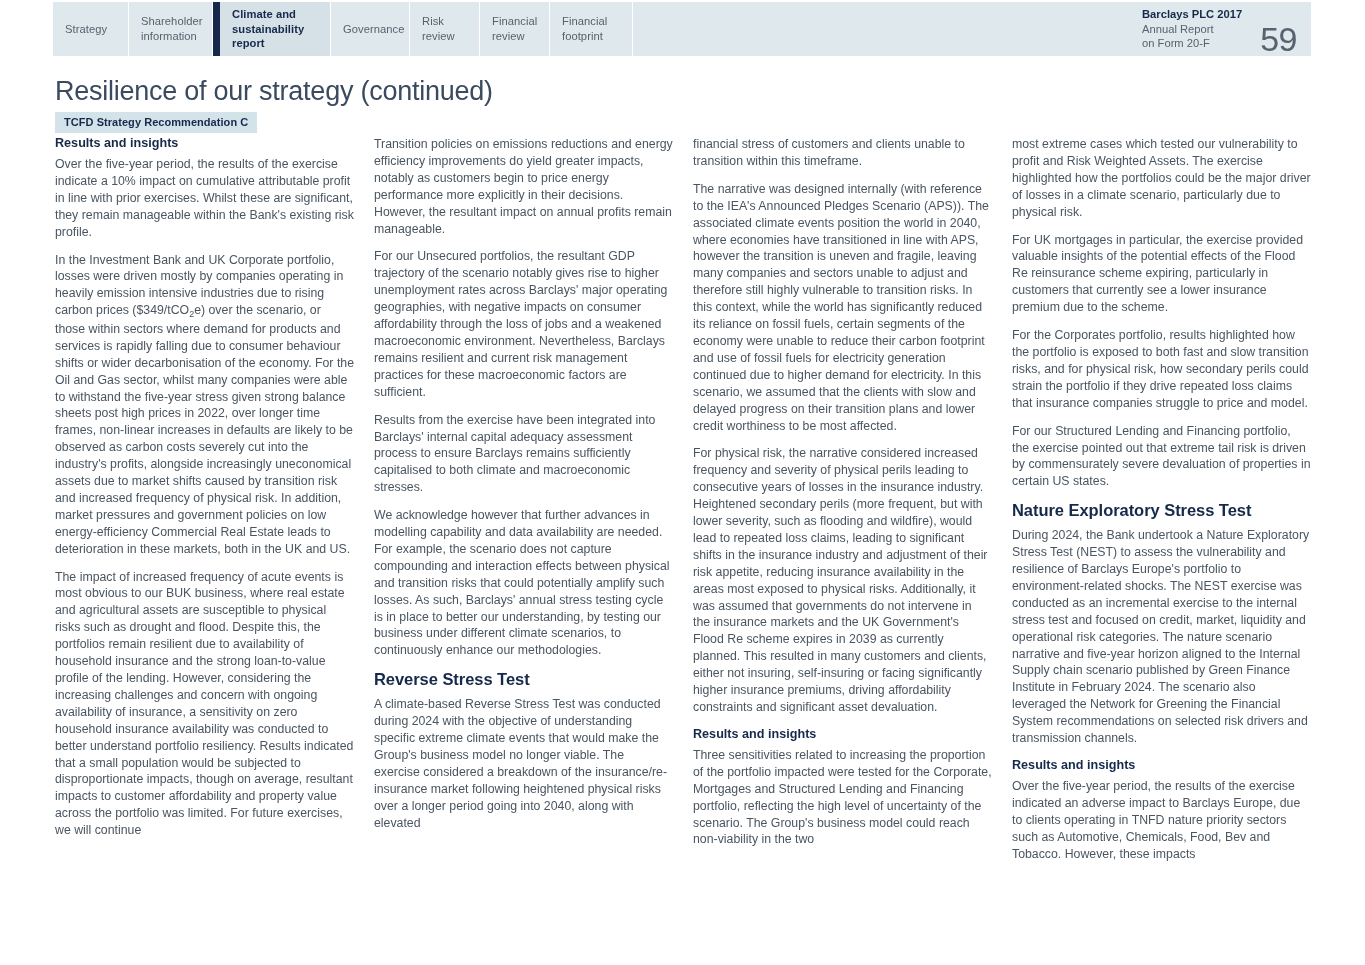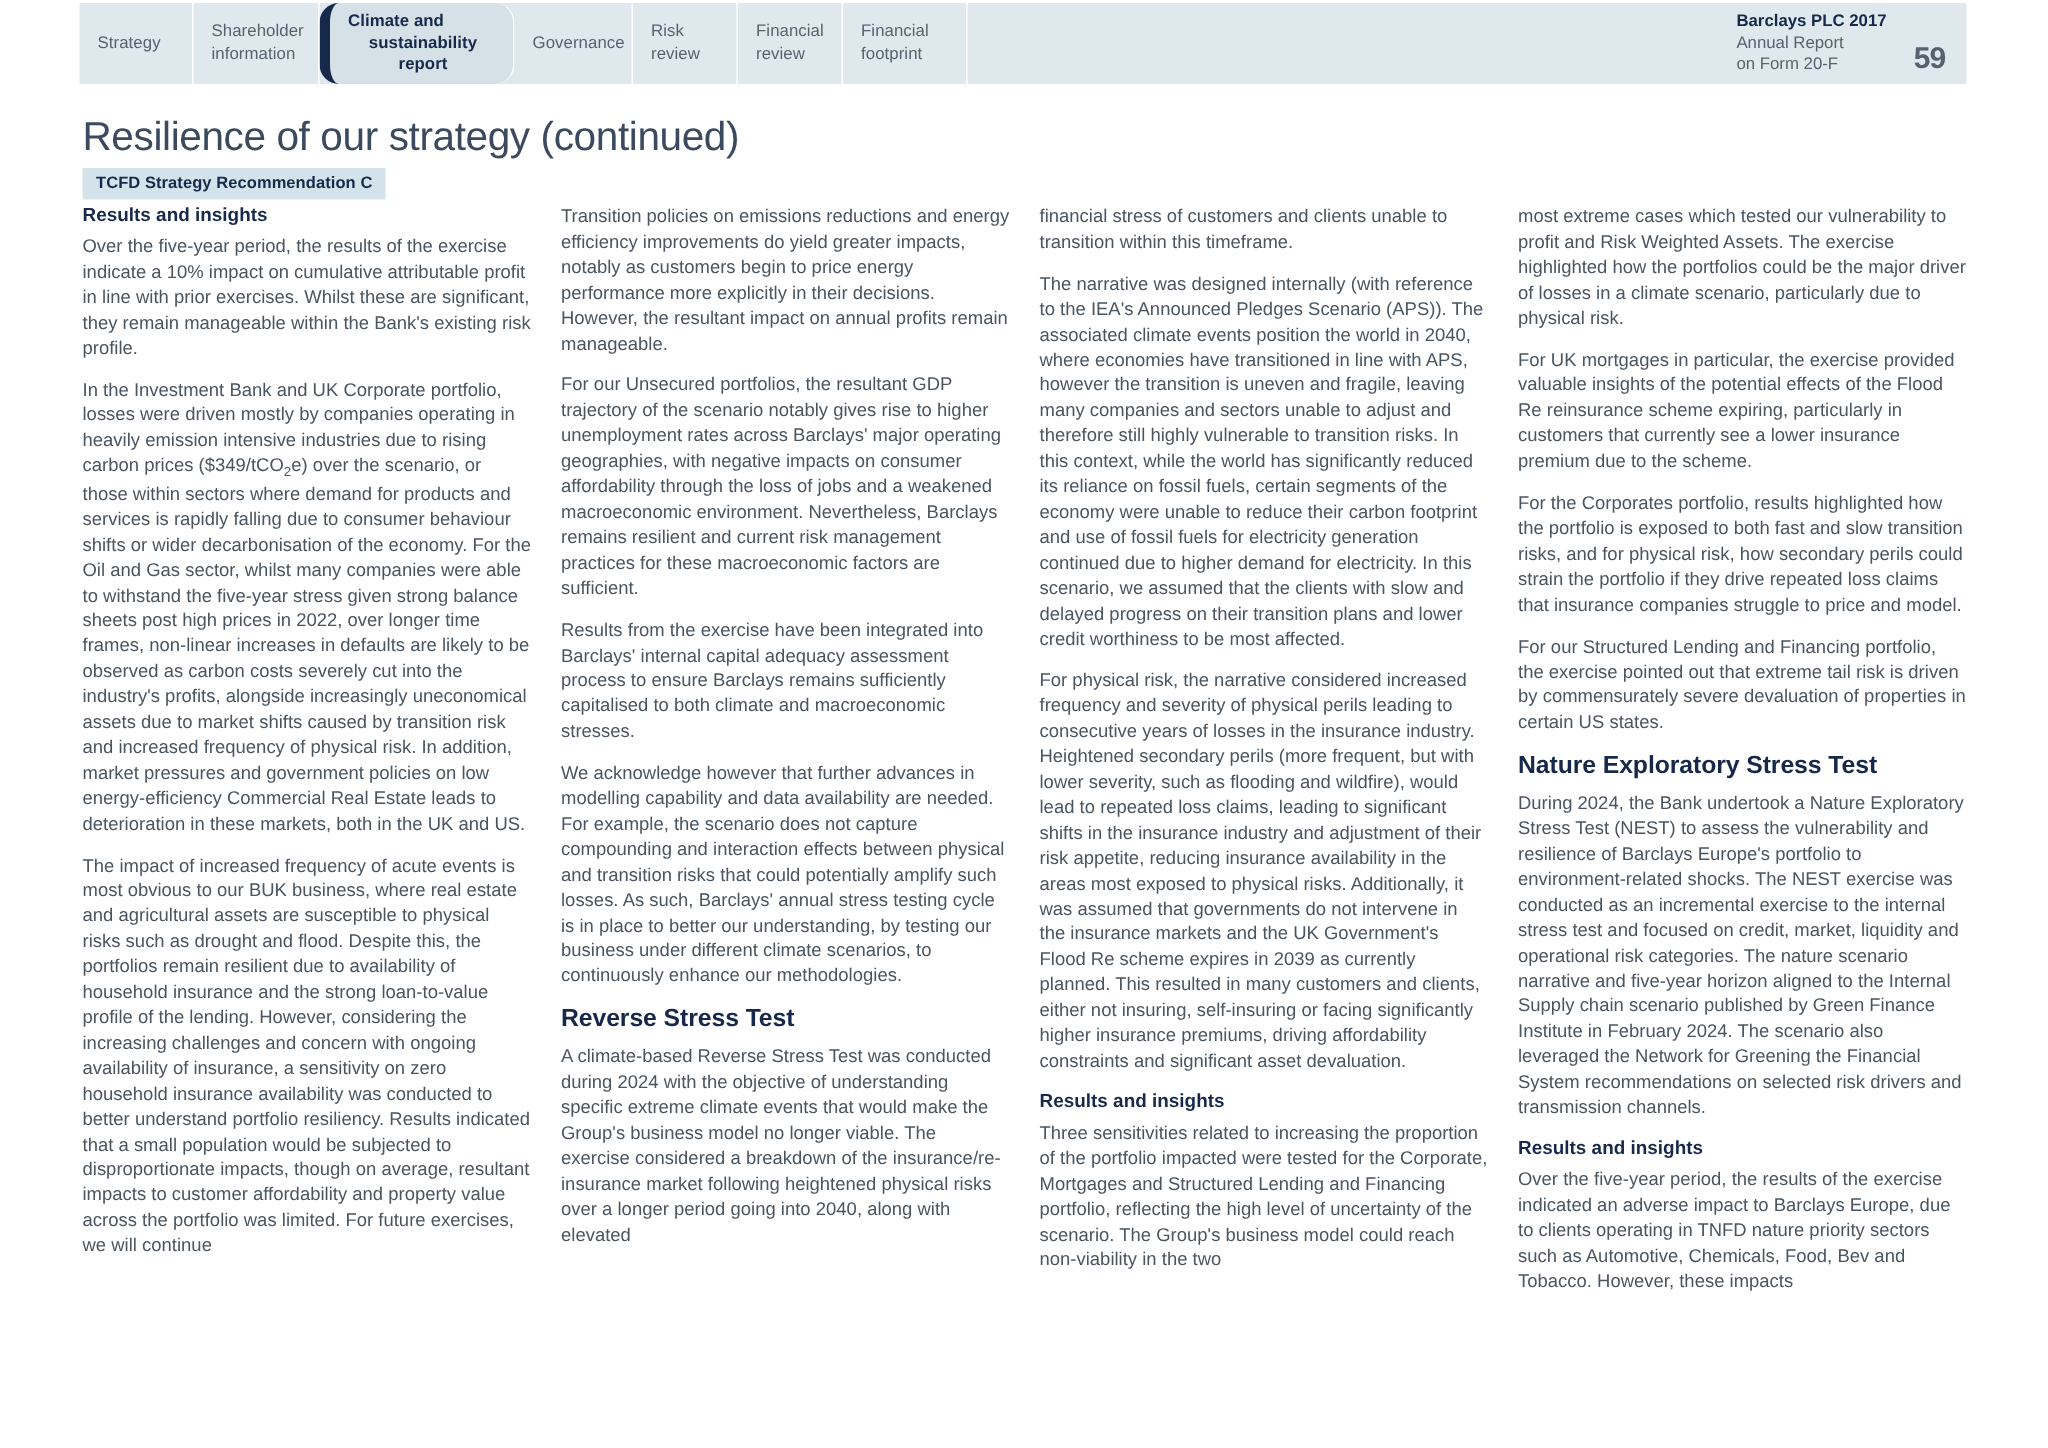--- a/index.html
+++ b/index.html
@@ -41,21 +41,21 @@
     padding: 0 10px 0 12px;
     font-size: 11.2px;
     line-height: 1.32;
     color: #56626e;
     letter-spacing: 0.05px;
     background: transparent;
   }
   .tab .tab-label { display: block; }
   .tab.w1 { width: 76px; text-align: right; }
   .tab.w2 { width: 84px; }
-  .tab.w3 { width: 130px; border-radius: 13px; }
+  .tab.w3 { width: 118px; }
   .tab.w4 { width: 79px; }
   .tab.w5 { width: 70px; }
   .tab.w6 { width: 70px; }
   .tab.w7 { width: 83px; }
   .tab.active {
     background: #d5e1e7;
     border-left: 7px solid #16294b;
     color: #16294b;
     font-weight: bold;
     padding-left: 12px;
@@ -71,23 +71,23 @@
     text-align: left;
     font-size: 11.2px;
     line-height: 1.33;
     color: #56626e;
   }
   .report-meta .meta-title {
     font-weight: bold;
     color: #16294b;
   }
   .page-number {
-    font-size: 20px;
+    font-size: 34px;
     color: #56626e;
-    font-weight: 700;
+    font-weight: 400;
     line-height: 1;
     letter-spacing: -0.5px;
     margin-top: 20px;
   }
 
   
   .page-title {
     position: absolute;
     left: 55px;
     top: 58px;
@@ -159,21 +159,21 @@
       </div>
       <div class="tab w2">
         <span class="tab-label">
           <span style="display: block;">Shareholder</span>
           <span style="display: block;">information</span>
         </span>
       </div>
       <div class="tab w3 active">
         <span class="tab-label">
           <span style="display: block;">Climate and</span>
-          <span style="display: block; text-align: center;">sustainability report</span>
+          <span style="display: block;">sustainability report</span>
         </span>
       </div>
       <div class="tab w4">
         <span class="tab-label">
           <span style="display: block;">Governance</span>
         </span>
       </div>
       <div class="tab w5">
         <span class="tab-label">
           <span style="display: block;">Risk</span>

